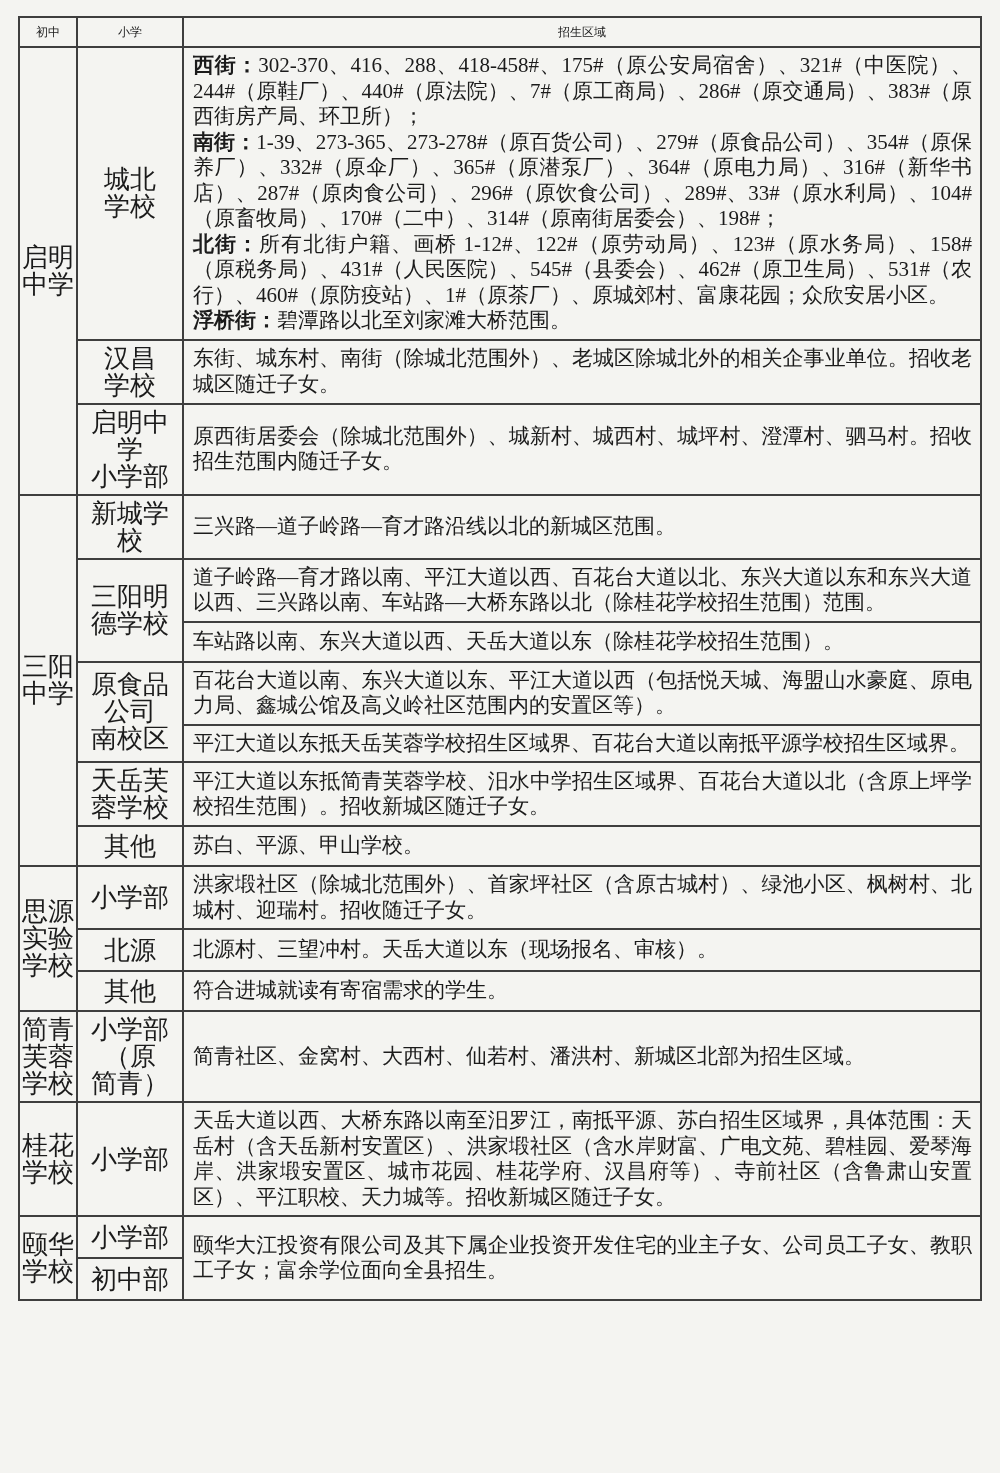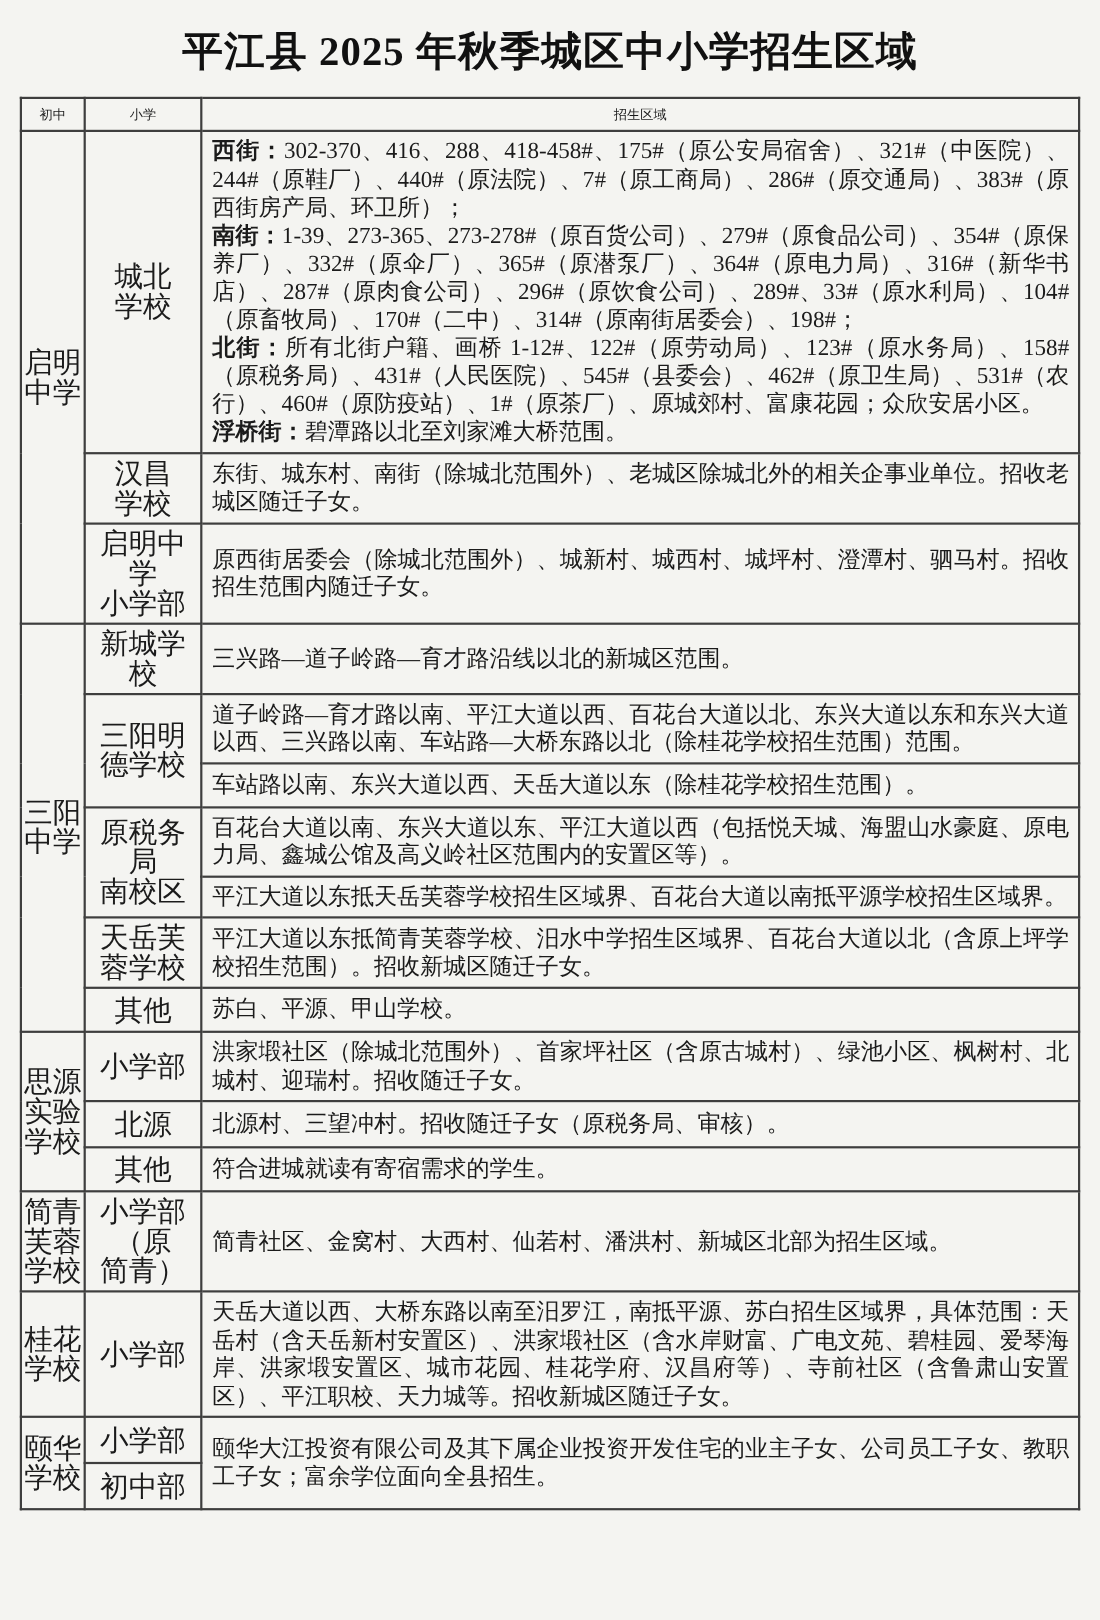--- a/index.html
+++ b/index.html
@@ -64,21 +64,20 @@
   td.dist .lbl { font-weight: 700; }
   tr.h86 { height: 86px; margin-left: 31px; }
   tr.h42 { height: 42px; }
   tr.h40 { height: 40px; }
 </style>
 </head>
 <body>
 
 <div class="page">
 
-  <h1 class="title">平江县 2025 年秋季城区中小学招生区域</h1>
 
   <table class="district">
     <colgroup>
       <col class="c1">
       <col class="c2">
       <col class="c3">
     </colgroup>
     <tbody>
 
       <tr>
@@ -118,21 +117,21 @@
       </tr>
       <tr>
         <td class="sch" rowspan="2">三阳明
 德学校</td>
         <td class="dist">道子岭路—育才路以南、平江大道以西、百花台大道以北、东兴大道以东和东兴大道以西、三兴路以南、车站路—大桥东路以北（除桂花学校招生范围）范围。</td>
       </tr>
       <tr class="h40">
         <td class="dist">车站路以南、东兴大道以西、天岳大道以东（除桂花学校招生范围）。</td>
       </tr>
       <tr>
-        <td class="sch" rowspan="2">原税务局
+        <td class="sch" rowspan="2">原食品公司
 南校区</td>
         <td class="dist">百花台大道以南、东兴大道以东、平江大道以西（包括悦天城、海盟山水豪庭、原电力局、鑫城公馆及高义岭社区范围内的安置区等）。</td>
       </tr>
       <tr>
         <td class="dist">平江大道以东抵天岳芙蓉学校招生区域界、百花台大道以南抵平源学校招生区域界。</td>
       </tr>
       <tr>
         <td class="sch">天岳芙
 蓉学校</td>
         <td class="dist">平江大道以东抵简青芙蓉学校、汨水中学招生区域界、百花台大道以北（含原上坪学校招生范围）。招收新城区随迁子女。</td>
@@ -144,21 +143,21 @@
 
       <tr>
         <td class="jh" rowspan="3">思源
 实验
 学校</td>
         <td class="sch">小学部</td>
         <td class="dist">洪家塅社区（除城北范围外）、首家坪社区（含原古城村）、绿池小区、枫树村、北城村、迎瑞村。招收随迁子女。</td>
       </tr>
       <tr class="h42">
         <td class="sch">北源</td>
-        <td class="dist">北源村、三望冲村。招收随迁子女（原税务局、审核）。</td>
+        <td class="dist">北源村、三望冲村。天岳大道以东（现场报名、审核）。</td>
       </tr>
       <tr class="h40">
         <td class="sch">其他</td>
         <td class="dist">符合进城就读有寄宿需求的学生。</td>
       </tr>
 
       <tr class="h86">
         <td class="jh">简青
 芙蓉
 学校</td>

